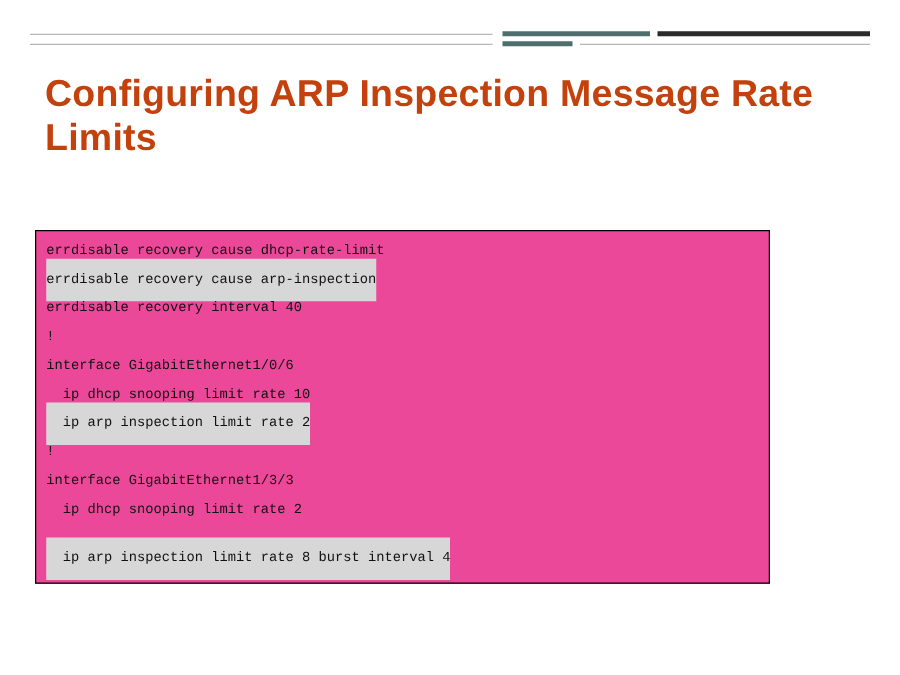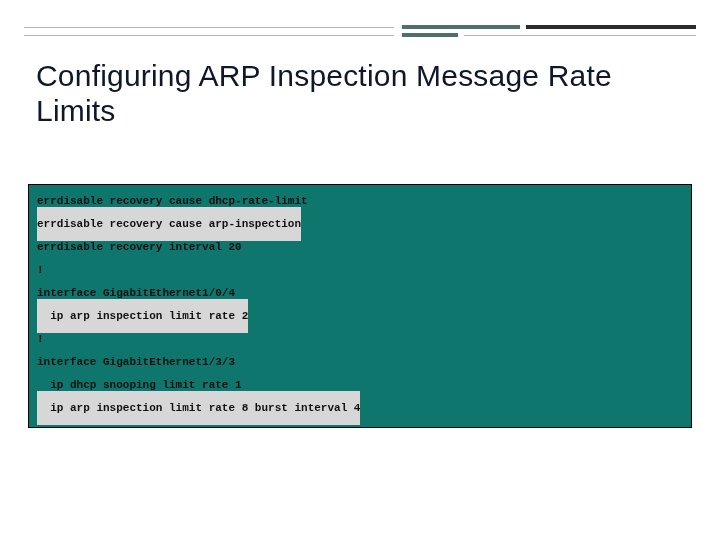--- a/index.html
+++ b/index.html
@@ -52,34 +52,33 @@
   .seg-gap {
     flex: 0 0 auto;
   }
   .title {
     position: absolute;
     left: 36px;
     top: 58px;
     right: 36px;
     font-size: 30px;
     line-height: 1.18;
-    color: #0f172a;
-    font-weight: 400;
+    color: #c2410c;
+    font-weight: 700;
     letter-spacing: 0.2px;
   }
   .code-box {
     position: absolute;
     left: 28px;
     top: 184px;
-    width: 664px;
+    width: 588px;
     border: 1px solid #000;
-    background: #0f766e;
+    background: #ec4899;
     box-sizing: border-box;
     padding: 8px 8px 10px 8px;
-    font-weight: bold;
   }
   .code-line {
     font-family: "Courier New", Courier, monospace;
     font-size: 11px;
     line-height: 1.0;
     color: #111;
     white-space: pre;
     margin: 0;
     padding: 3px 0 9px 0;
   }
@@ -110,23 +109,24 @@
       <div class="seg-gap" style="width:6px;"></div>
       <div class="seg-grey" style="width:232px;height:1px;"></div>
     </div>
   </div>
 
   <div class="title">Configuring ARP Inspection Message Rate Limits</div>
 
   <div class="code-box">
     <div class="code-line"><span>errdisable recovery cause dhcp-rate-limit</span></div>
     <div class="code-line"><span class="hl">errdisable recovery cause arp-inspection</span></div>
-    <div class="code-line"><span>errdisable recovery interval 20</span></div>
+    <div class="code-line"><span>errdisable recovery interval 40</span></div>
     <div class="code-line"><span>!</span></div>
-    <div class="code-line"><span>interface GigabitEthernet1/0/4</span></div>
+    <div class="code-line"><span>interface GigabitEthernet1/0/6</span></div>
+    <div class="code-line"><span>  ip dhcp snooping limit rate 10</span></div>
     <div class="code-line"><span class="hl">  ip arp inspection limit rate 2</span></div>
     <div class="code-line"><span>!</span></div>
     <div class="code-line"><span>interface GigabitEthernet1/3/3</span></div>
-    <div class="code-line"><span>  ip dhcp snooping limit rate 1</span></div>
-    <div class="code-line" style="padding-bottom:3px;"><span class="hl">  ip arp inspection limit rate 8 burst interval 4</span></div>
+    <div class="code-line"><span>  ip dhcp snooping limit rate 2</span></div>
+    <div class="code-line" style="padding-bottom:3px;margin-top:16px;"><span class="hl">  ip arp inspection limit rate 8 burst interval 4</span></div>
   </div>
 
 </div>
 
 </body></html>

